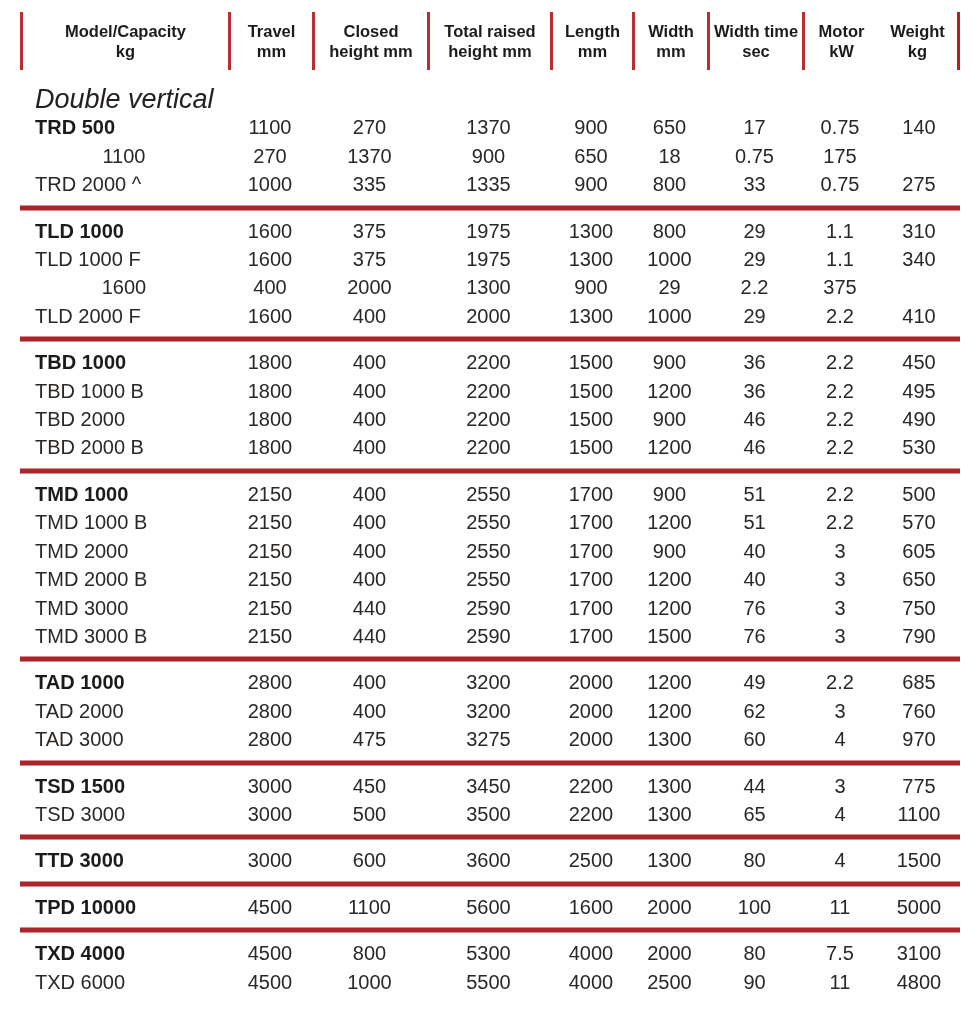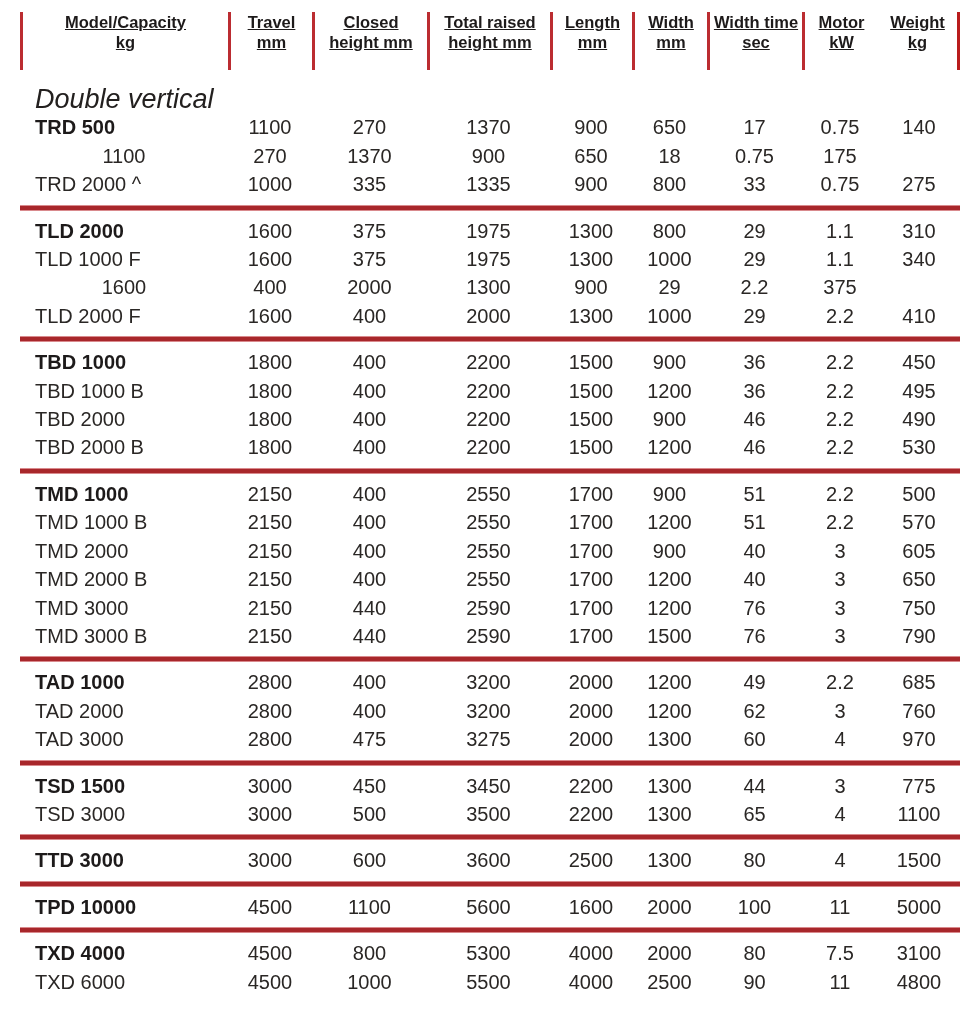--- a/index.html
+++ b/index.html
@@ -21,28 +21,27 @@
     grid-template-columns:208px 84px 115px 123px 82px 75px 95px 76px 82px;
     margin-top:12px;
     height:58px;
     align-items:center;
   }
   .hcell{
     box-sizing:border-box;
     height:58px;
     display:flex;
     flex-direction:column;
-    justify-content:flex-start;
+    justify-content:center;
     text-align:center;
     font-weight:bold;
     font-size:16.5px;
     line-height:20px;
     color:#1d1a1a;
     border-left:3px solid #bb2c31;
-    text-decoration:underline;
   }
   .hcell.no-left{border-left:none;}
   .hcell.right-bar{border-right:3px solid #b91c1c;}
   
   .rule{
     height:4px;
     background:#a8272b;
     border-top:1px solid #d98a8d;
     border-bottom:1px solid #d98a8d;
     box-sizing:content-box;
@@ -147,21 +146,21 @@
           <div class="cell">900</div>
           <div class="cell">800</div>
           <div class="cell">33</div>
           <div class="cell">0.75</div>
           <div class="cell">275</div>
         </div>
       </div>
       <div class="rule"></div>
       <div class="group">
         <div class="row lead">
-          <div class="cell model">TLD 2000</div>
+          <div class="cell model">TLD 1000</div>
           <div class="cell">1600</div>
           <div class="cell">375</div>
           <div class="cell">1975</div>
           <div class="cell">1300</div>
           <div class="cell">800</div>
           <div class="cell">29</div>
           <div class="cell">1.1</div>
           <div class="cell">310</div>
         </div>
         <div class="row">

